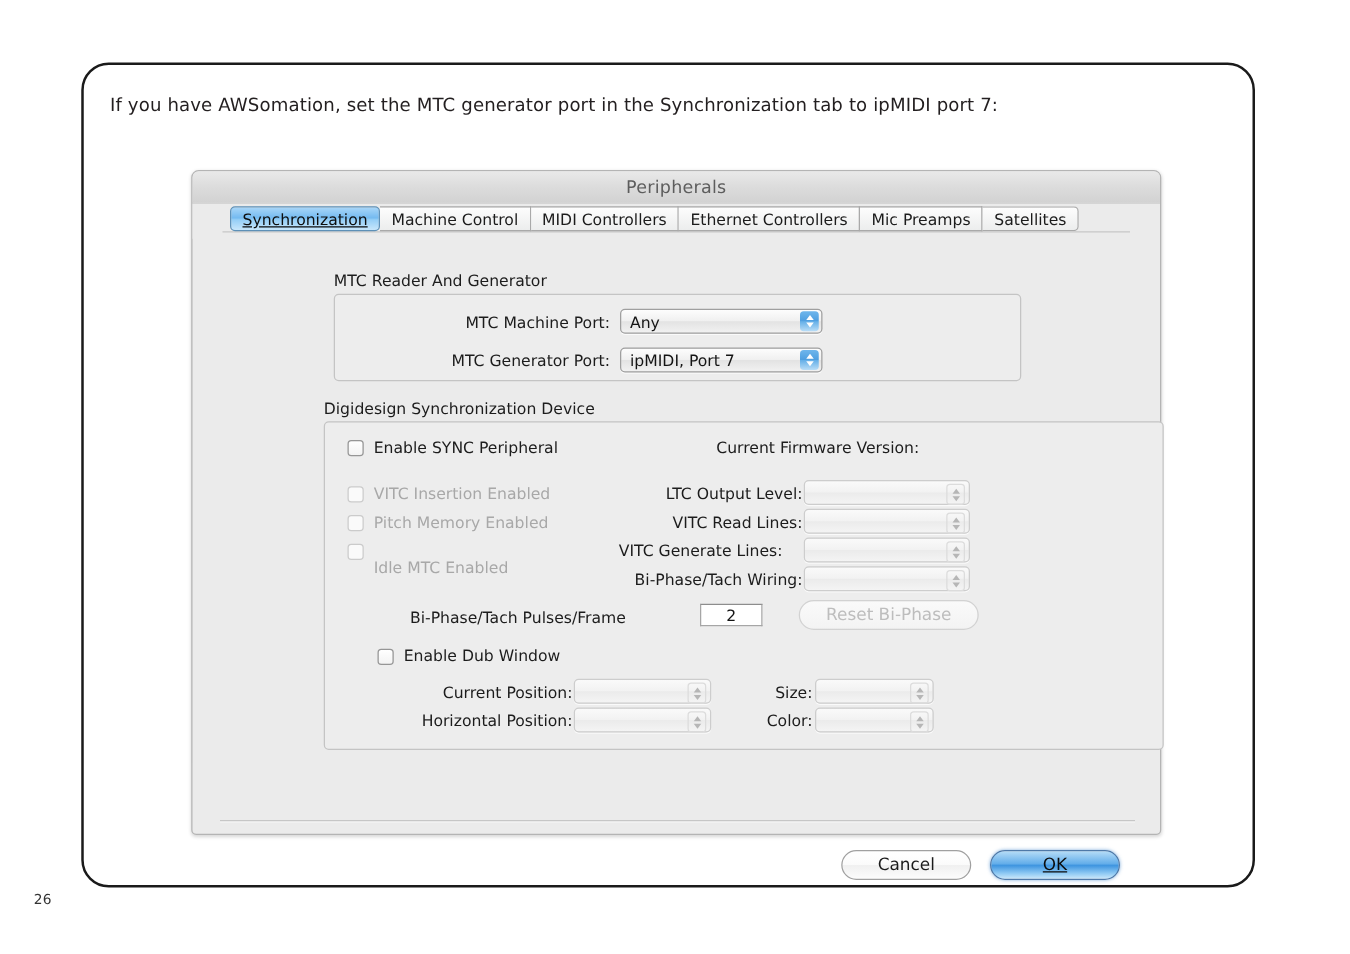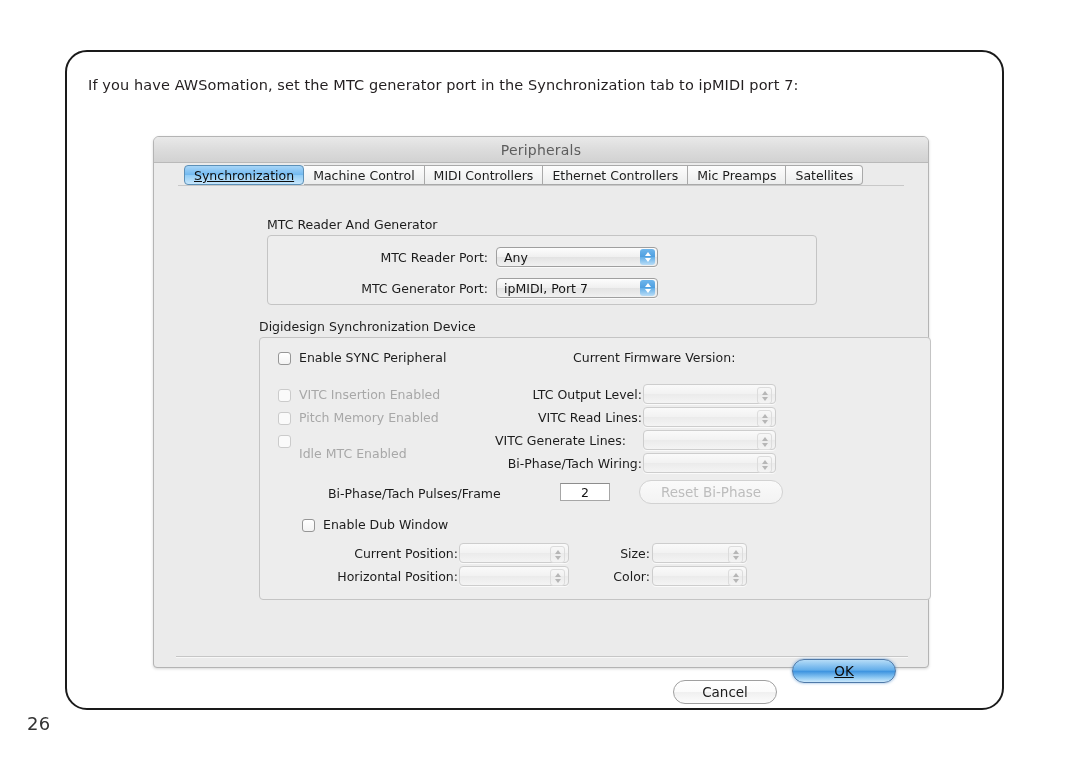--- a/index.html
+++ b/index.html
@@ -17,21 +17,21 @@
     left:65px;top:50px;
     width:939px;height:660px;
     border:2px solid #1a1a1a;
     border-radius:22px;
     background:#ffffff;
     box-sizing:border-box;
   }
   #page-number{
     position:absolute;
     left:27px;top:713px;
-    font-size:18px;
+    font-size:11px;
     color:#333333;
     letter-spacing:.3px;
   }
   #intro-text{
     position:absolute;
     left:88px;top:77px;
     width:840px;
     font-size:14.5px;
     color:#231f20;
     letter-spacing:.1px;
@@ -272,21 +272,21 @@
     <div class="tab">Mic Preamps</div>
     <div class="tab">Satellites</div>
   </div>
 
   <div id="dialog-body">
 
     <div class="group" style="left:113px;top:26px;width:550px;">
       <div class="group-label">MTC Reader And Generator</div>
       <div class="group-box" style="height:70px;">
 
-        <div class="lbl r" style="left:0px;top:14px;width:220px;">MTC Reader Port:</div>
+        <div class="lbl r" style="left:0px;top:14px;width:220px;">MTC Machine Port:</div>
         <div class="popup" style="left:228px;top:11px;width:162px;">
           <span>Any</span>
           <span class="arrows">
               <i class="up"></i>
               <i class="dn"></i>
             </span>
         </div>
 
         <div class="lbl r" style="left:0px;top:45px;width:220px;">MTC Generator Port:</div>
         <div class="popup" style="left:228px;top:42px;width:162px;">
@@ -397,16 +397,16 @@
               <i class="dn"></i>
             </span>
         </div>
 
       </div>
     </div>
 
     <div id="separator"></div>
 
     <div class="capsule plain" style="left:519px;top:489px;width:104px;">Cancel</div>
-    <div class="capsule default" style="left:638px;top:468px;width:104px;text-decoration:underline;">OK</div>
+    <div class="capsule default" style="left:638px;top:489px;width:104px;text-decoration:underline;">OK</div>
 
   </div>
 </div>
 
 </body></html>

